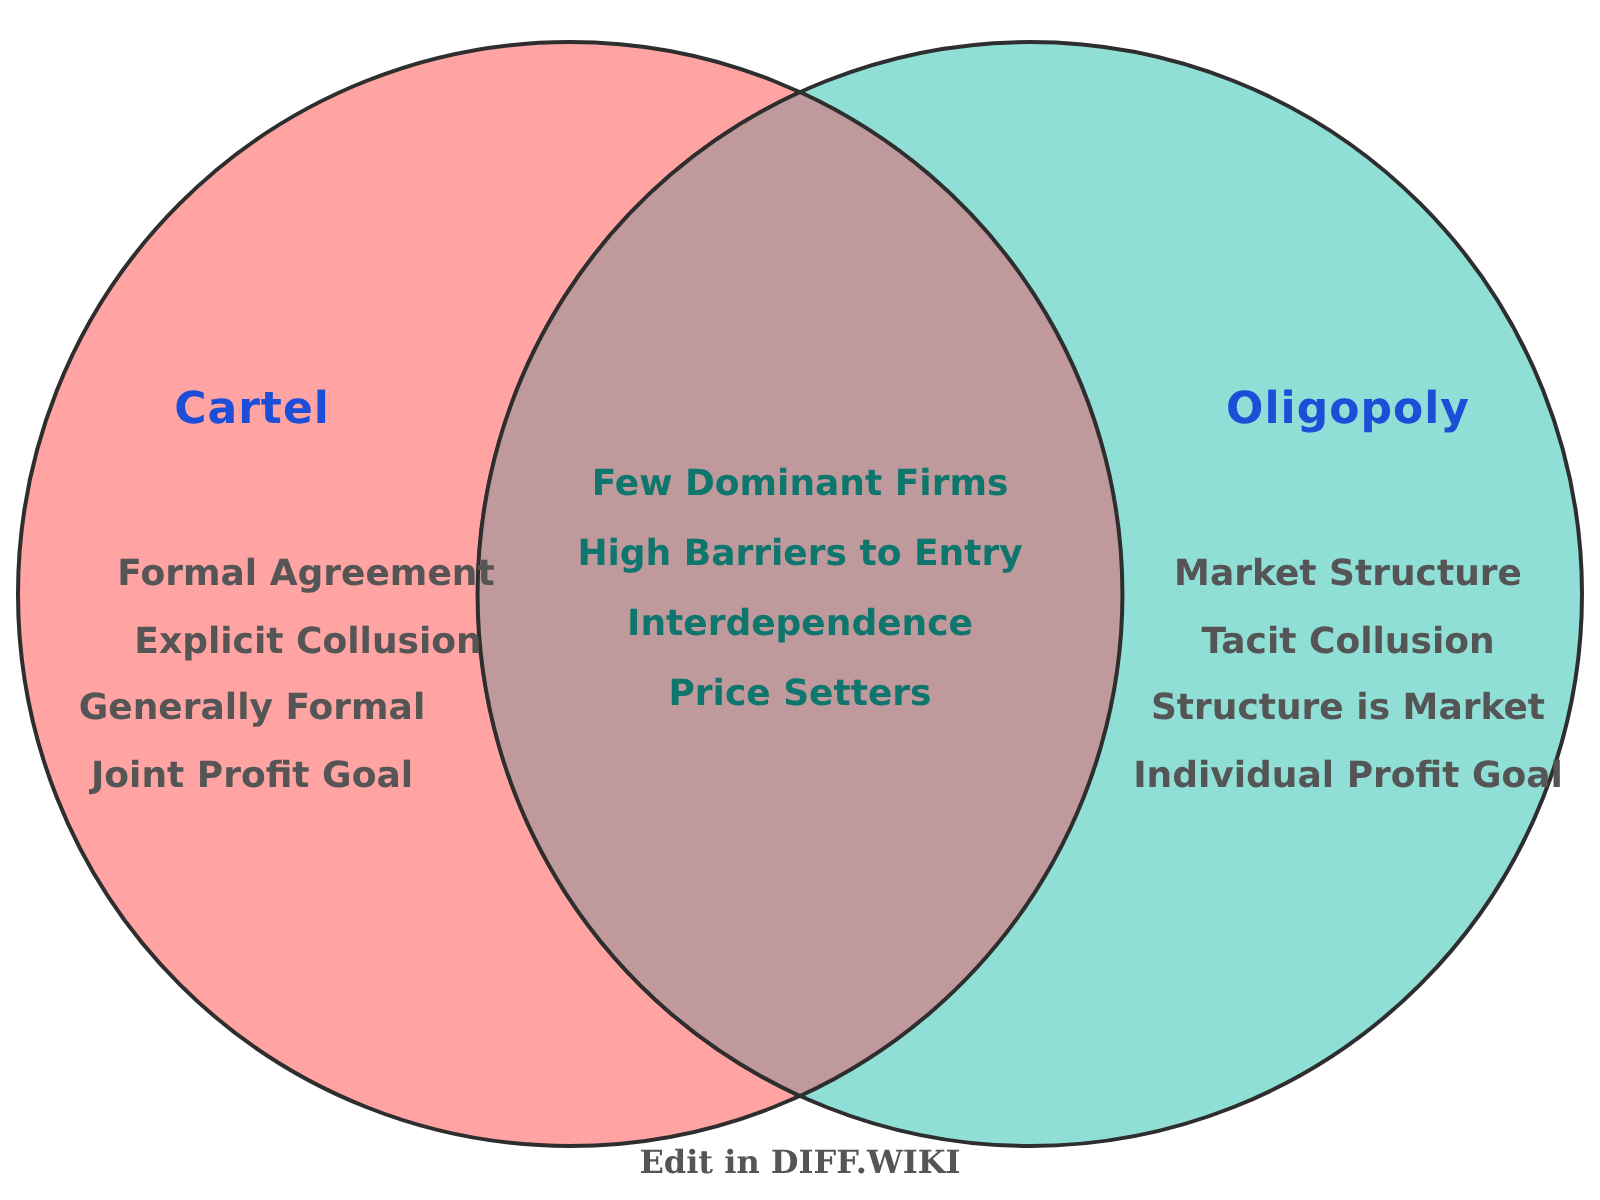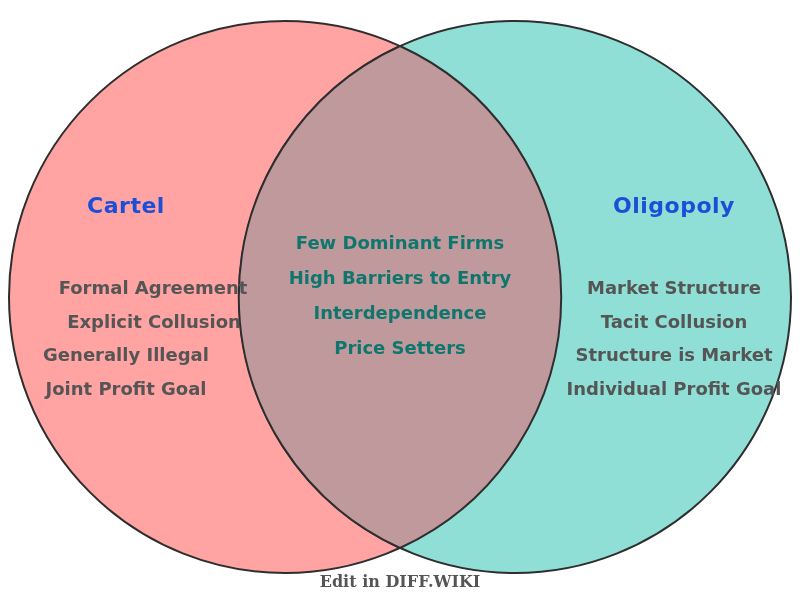--- a/index.html
+++ b/index.html
@@ -62,21 +62,21 @@
     <circle cx="515" cy="297" r="276" stroke-width="2" fill="#90DFD7"></circle>
     <circle cx="515" cy="297" r="276" fill="none" stroke-width="2" stroke="#2E2E2E"></circle>
 
     <path d="M 400 46 A 276 276 0 0 1 400 548 A 276 276 0 0 1 400 46 Z" stroke-width="2" fill="#C0999C"></path>
     <path d="M 400 46 A 276 276 0 0 1 400 548 A 276 276 0 0 1 400 46 Z" fill="none" stroke-width="2" stroke="#2E2E2E"></path>
   </svg>
 
   <div class="t title" style="left:126px; top:205px;">Cartel</div>
   <div class="t item" style="left:137px; top:287px;margin-left:16px;">Formal Agreement</div>
   <div class="t item" style="left:126px; top:321px;margin-left:28px;">Explicit Collusion</div>
-  <div class="t item" style="left:126px; top:354px;">Generally Illegal</div>
+  <div class="t item" style="left:126px; top:354px;">Generally Formal</div>
   <div class="t item" style="left:126px; top:388px;">Joint Profit Goal</div>
 
   <div class="t citem" style="left:400px; top:242px;">Few Dominant Firms</div>
   <div class="t citem" style="left:400px; top:277px;">High Barriers to Entry</div>
   <div class="t citem" style="left:400px; top:312px;">Interdependence</div>
   <div class="t citem" style="left:400px; top:347px;">Price Setters</div>
 
   <div class="t title" style="left:674px; top:205px;">Oligopoly</div>
   <div class="t item" style="left:674px; top:321px;">Tacit Collusion</div>
   <div class="t item" style="left:674px; top:287px;">Market Structure</div>

